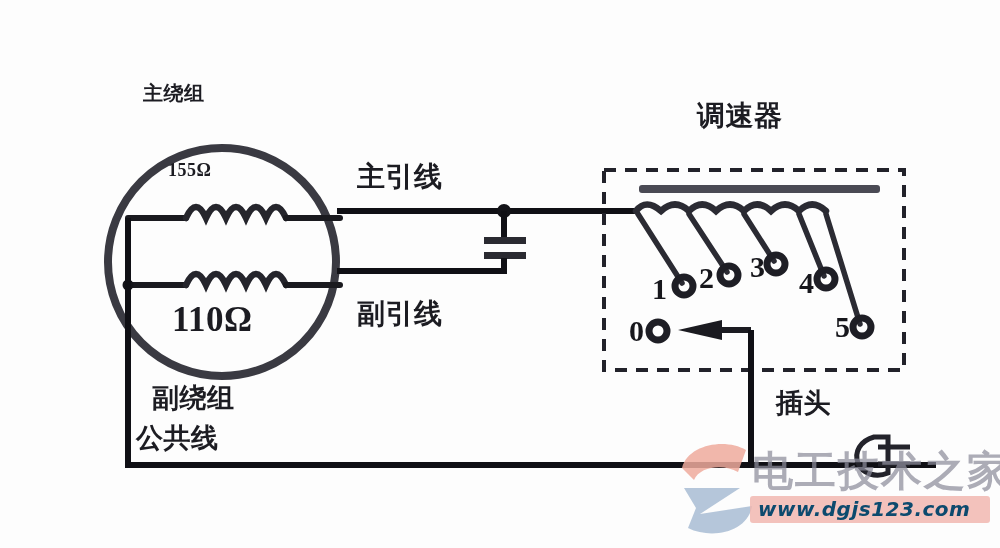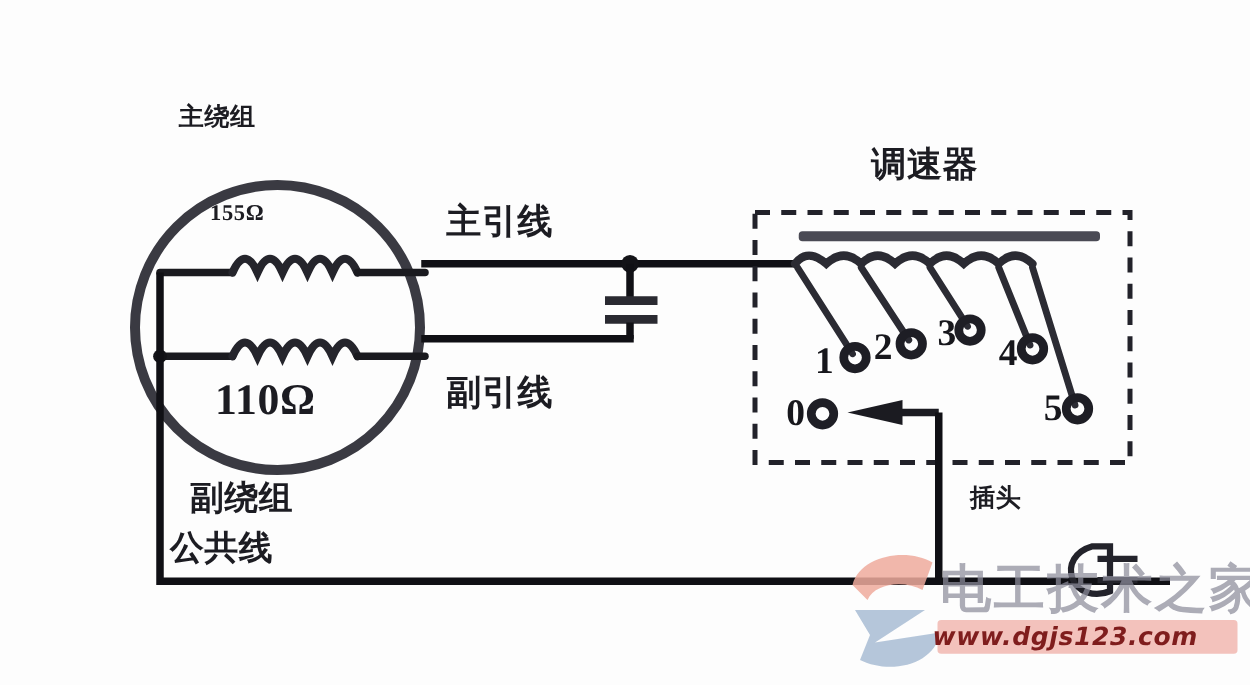--- a/index.html
+++ b/index.html
@@ -38,22 +38,22 @@
   }
   
   #label-main-winding   { left: 143px; top: 80px;  font-size: 20px; }
   #label-aux-winding    { left: 152px; top: 380px; font-size: 27px; }
   #label-common-line    { left: 136px; top: 420px; font-size: 27px; }
   #label-res-main       { left: 168px; top: 160px; font-size: 18px; }
   #label-res-aux        { left: 172px; top: 300px; font-size: 35px; }
   #label-main-lead      { left: 357px; top: 158px; font-size: 28px; }
   #label-aux-lead       { left: 357px; top: 295px; font-size: 28px; }
   #label-cap-value      { left: 474px; top: 380px; font-size: 27px; }
-  #label-governor       { left: 697px; top: 113px; font-size: 28px; }
-  #label-plug           { left: 776px; top: 385px; font-size: 20px; }
+  #label-governor       { left: 697px; top: 97px; font-size: 28px; }
+  #label-plug           { left: 776px; top: 385px; font-size: 27px; }
 
   .term-num { position: absolute; font-size: 30px; color: #17171c; }
   #term-num-0 { left: 629px; top: 314px; }
   #term-num-1 { left: 652px; top: 272px; }
   #term-num-2 { left: 699px; top: 261px; }
   #term-num-3 { left: 750px; top: 250px; }
   #term-num-4 { left: 799px; top: 266px; }
   #term-num-5 { left: 835px; top: 310px; }
 
   
@@ -82,27 +82,27 @@
     left: 76px;
     top: 72px;
     width: 240px;
     height: 27px;
     background: #f0b5ad;
     opacity: 0.82;
     border-radius: 3px;
   }
   #wm-url-text {
     position: absolute;
-    left: 72px;
+    left: 84px;
     top: 73px;
     font-family: "DejaVu Sans", "Liberation Sans", sans-serif;
     font-size: 20px;
     font-weight: 700;
     font-style: italic;
-    color: #7f1d1d;
+    color: #0c4a6e;
     white-space: nowrap;
     letter-spacing: 0.5px;
   }
 </style>
 </head>
 <body>
 
 <div id="page">
 
   <svg id="diagram" viewBox="0 0 1000 548" xmlns="http://www.w3.org/2000/svg">

